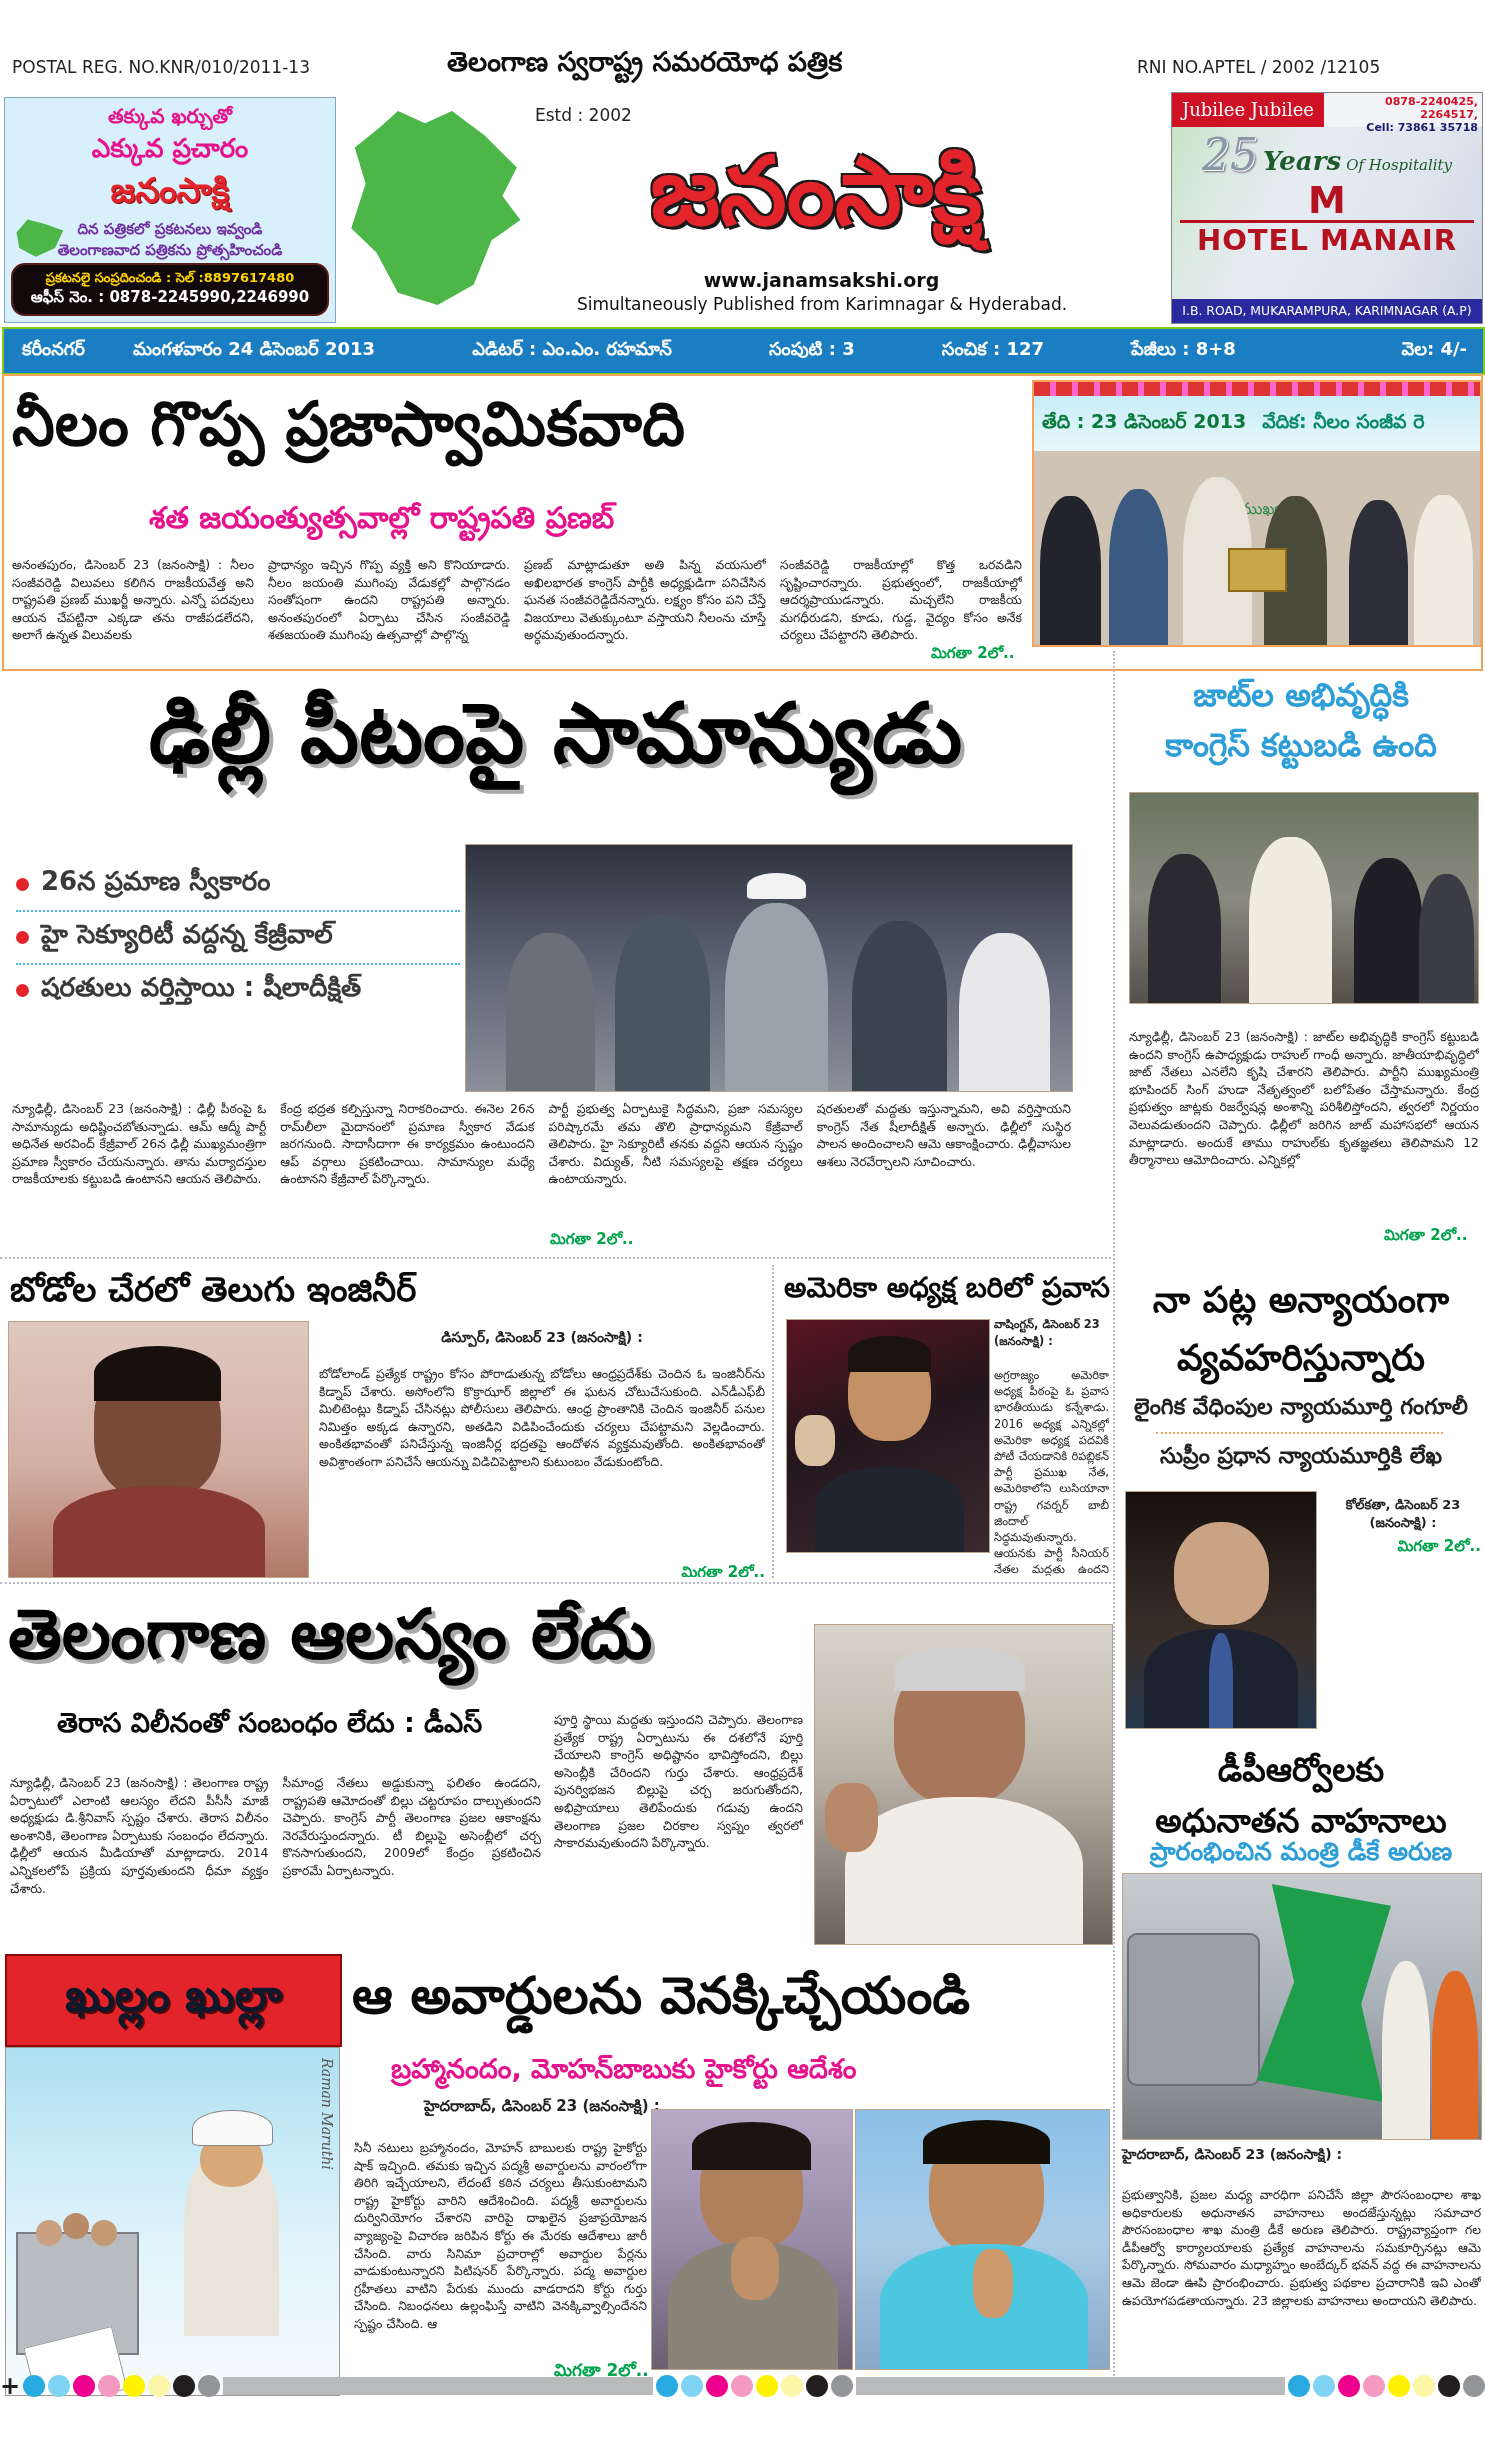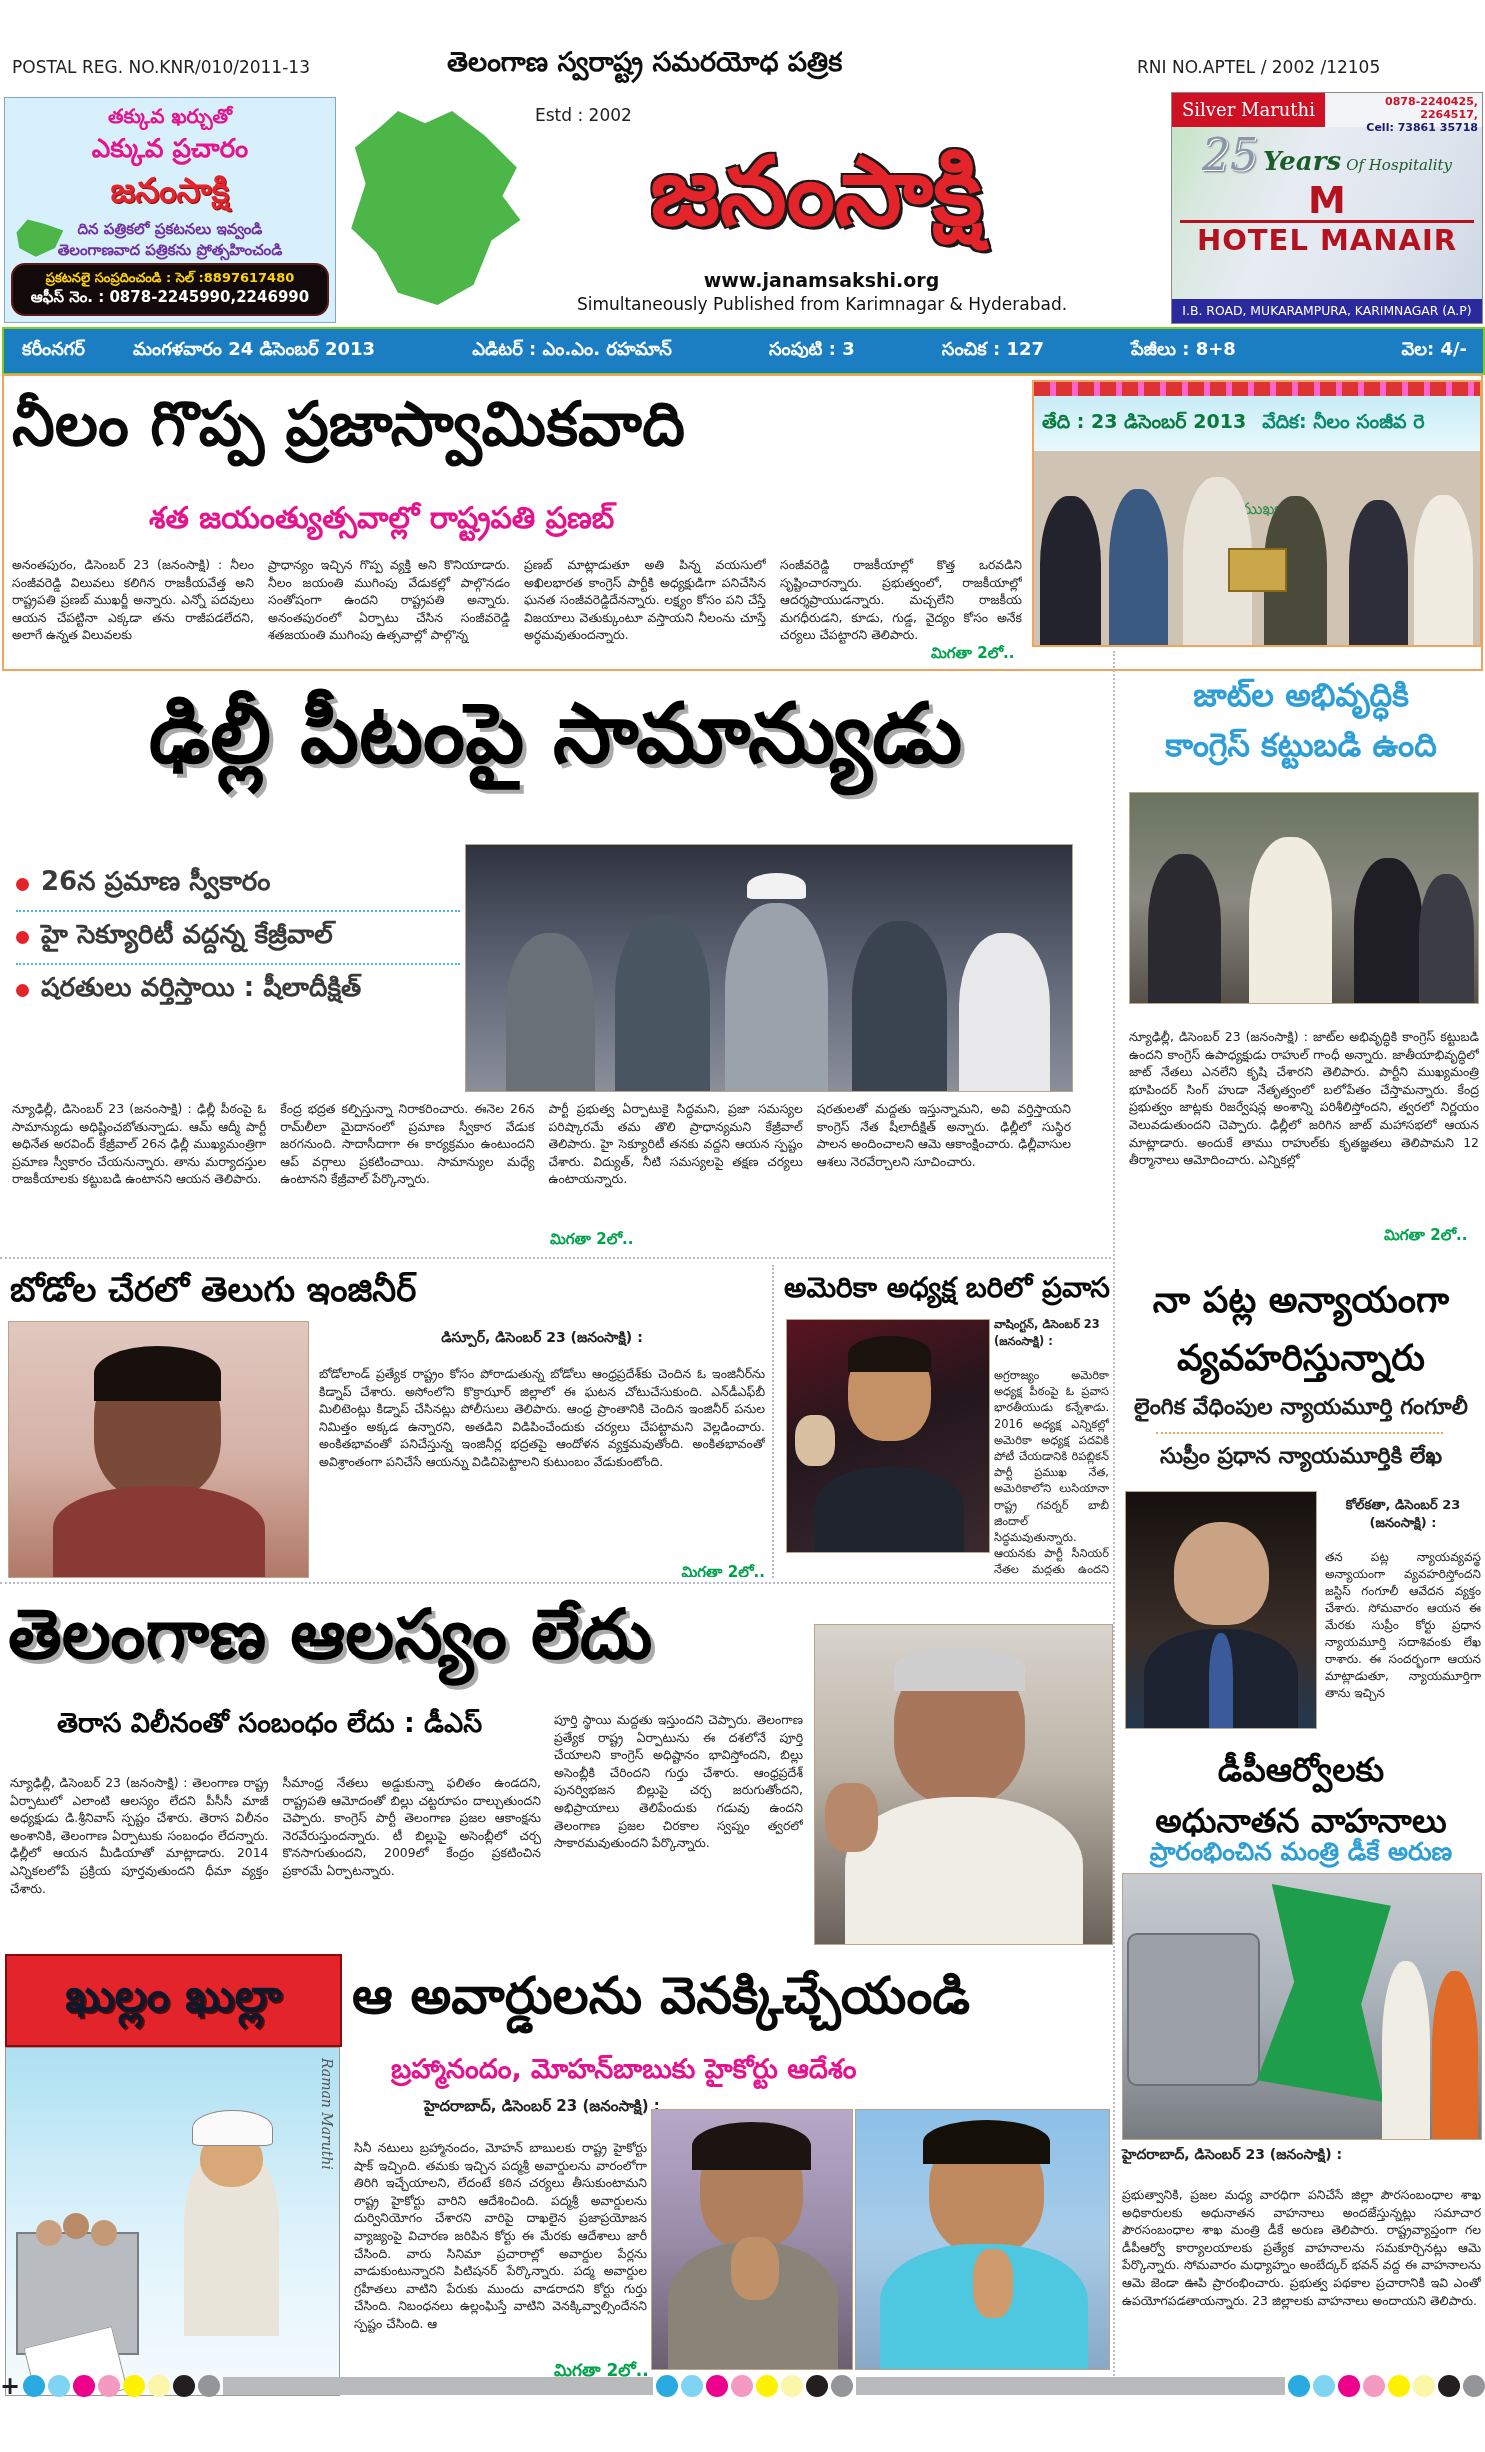--- a/index.html
+++ b/index.html
@@ -46,21 +46,21 @@
 
   <div class="abs" style="left:344px;top:107px;width:180px;height:202px;background:#4cb748;clip-path:polygon(30% 2%,45% 8%,60% 2%,78% 14%,96% 30%,88% 44%,98% 56%,82% 66%,72% 88%,52% 98%,30% 92%,18% 72%,4% 60%,12% 38%,6% 20%,20% 10%);"></div>
   <div class="abs" style="left:535px;top:105px;font-size:17px;color:#222;">Estd : 2002</div>
 
   <div class="abs nowrap" style="left:485px;top:117px;width:663px;height:149px;font-size:95px;font-weight:bold;color:#e3242b;text-align:center;line-height:149px;text-shadow:3px 3px 0 #1a1a1a,-2px -2px 0 #1a1a1a,2px -2px 0 #1a1a1a,-2px 2px 0 #1a1a1a;overflow:hidden;">జనంసాక్షి</div>
   <div class="abs" style="left:594px;top:269px;width:455px;text-align:center;font-size:19px;font-weight:bold;color:#101010;">www.janamsakshi.org</div>
   <div class="abs" style="left:535px;top:294px;width:574px;text-align:center;font-size:17px;color:#101010;">Simultaneously Published from  Karimnagar &amp; Hyderabad.</div>
 
   <div class="abs" style="left:1171px;top:92px;width:310px;height:230px;border:1px solid #888;overflow:hidden;background:linear-gradient(115deg,#bfe3bd 0%,#d8e8de 18%,#e7ecf3 40%,#dfe5ee 70%,#cdd6e4 100%);">
     <div style="display:flex;height:34px;">
-      <div style="background:#cf1126;color:#fff;font-family:'DejaVu Serif',serif;font-size:18px;line-height:34px;padding:0 10px;white-space:nowrap;">Silver Maruthi</div>
+      <div style="background:#cf1126;color:#fff;font-family:'DejaVu Serif',serif;font-size:18px;line-height:34px;padding:0 10px;white-space:nowrap;">Jubilee Jubilee</div>
       <div style="flex:1;background:#f2f4f8;text-align:right;padding:2px 4px 0 0;">
         <div style="font-size:11px;font-weight:bold;color:#cf1126;">0878-2240425, 2264517,</div>
         <div style="font-size:11px;font-weight:bold;color:#1a1a6e;">Cell: 73861 35718</div>
       </div>
     </div>
     <div style="text-align:center;margin-top:2px;">
       <span style="font-family:'DejaVu Serif',serif;font-style:italic;font-size:44px;color:#8a97a8;text-shadow:1px 1px 0 #fff,2px 2px 2px #667;">25</span>
       <span style="font-family:'DejaVu Serif',serif;font-style:italic;font-size:26px;color:#1c5c2a;font-weight:bold;">Years</span>
       <span style="font-family:'DejaVu Serif',serif;font-style:italic;font-size:15px;color:#1c5c2a;">Of Hospitality</span>
     </div>
@@ -188,21 +188,20 @@
   <div class="abs nowrap" style="left:1121px;top:1394px;width:360px;text-align:center;font-size:22px;font-weight:bold;color:#222;overflow:hidden;">లైంగిక వేధింపుల న్యాయమూర్తి గంగూలీ</div>
   <div class="abs" style="left:1156px;top:1432px;width:287px;border-top:2px dotted #f2a45c;"></div>
   <div class="abs nowrap" style="left:1121px;top:1443px;width:360px;text-align:center;font-size:22px;font-weight:bold;color:#222;overflow:hidden;">సుప్రీం ప్రధాన న్యాయమూర్తికి లేఖ</div>
   <div class="photo" style="left:1125px;top:1491px;width:190px;height:236px;background:linear-gradient(180deg,#15100e 0%,#3a2e28 60%,#24384e 100%);">
     <div style="position:absolute;left:48px;top:30px;width:95px;height:103px;background:#caa284;border-radius:48% 48% 42% 42%;"></div>
     <div class="pfig" style="left:18px;width:154px;height:99px;background:#1c2230;"></div>
     <div class="pfig" style="left:83px;width:24px;height:95px;background:#3a5a9a;"></div>
   </div>
   <div class="abs" style="left:1325px;top:1497px;width:156px;height:230px;overflow:hidden;">
     <div class="dateline" style="text-align:center;font-size:13px;margin-bottom:4px;">కోల్‌కతా, డిసెంబర్ 23 (జనంసాక్షి) :</div>
-    <div class="jtext" style="font-size:12px;height:182px;">తన పట్ల న్యాయవ్యవస్థ అన్యాయంగా వ్యవహరిస్తోందని జస్టిస్ గంగూలీ ఆవేదన వ్యక్తం చేశారు. సోమవారం ఆయన ఈ మేరకు సుప్రీం కోర్టు ప్రధాన న్యాయమూర్తి సదాశివంకు లేఖ రాశారు. ఈ సందర్భంగా ఆయన మాట్లాడుతూ, న్యాయమూర్తిగా తాను ఇచ్చిన</div>
     <div class="morelabel" style="text-align:right;">మిగతా 2లో..</div>
   </div>
 
   <div class="abs graydot-h" style="left:0;top:1582px;width:1111px;"></div>
   <div class="abs nowrap shadowhead" style="left:8px;top:1594px;width:1030px;font-size:69px;font-weight:bold;color:#000;overflow:hidden;">తెలంగాణ ఆలస్యం లేదు</div>
   <div class="abs nowrap" style="left:57px;top:1707px;width:495px;font-size:27px;font-weight:bold;color:#0a0a0a;overflow:hidden;">తెరాస విలీనంతో సంబంధం లేదు : డీఎస్</div>
   <div class="abs jtext" style="left:554px;top:1695px;width:249px;height:248px;">పూర్తి స్థాయి మద్దతు ఇస్తుందని చెప్పారు. తెలంగాణ ప్రత్యేక రాష్ట్ర ఏర్పాటును ఈ దశలోనే పూర్తి చేయాలని కాంగ్రెస్ అధిష్టానం భావిస్తోందని, బిల్లు అసెంబ్లీకి చేరిందని గుర్తు చేశారు. ఆంధ్రప్రదేశ్ పునర్విభజన బిల్లుపై చర్చ జరుగుతోందని, అభిప్రాయాలు తెలిపేందుకు గడువు ఉందని తెలంగాణ ప్రజల చిరకాల స్వప్నం త్వరలో సాకారమవుతుందని పేర్కొన్నారు.</div>
   <div class="abs cols" style="left:10px;top:1758px;width:531px;height:184px;">
     <div class="jtext">న్యూఢిల్లీ, డిసెంబర్ 23 (జనంసాక్షి) :  తెలంగాణ రాష్ట్ర ఏర్పాటులో ఎలాంటి ఆలస్యం లేదని పీసీసీ మాజీ అధ్యక్షుడు డి.శ్రీనివాస్ స్పష్టం చేశారు. తెరాస విలీనం అంశానికి, తెలంగాణ ఏర్పాటుకు సంబంధం లేదన్నారు. ఢిల్లీలో ఆయన మీడియాతో మాట్లాడారు. 2014 ఎన్నికలలోపే ప్రక్రియ పూర్తవుతుందని ధీమా వ్యక్తం చేశారు.</div>
     <div class="jtext">సీమాంధ్ర నేతలు అడ్డుకున్నా ఫలితం ఉండదని, రాష్ట్రపతి ఆమోదంతో బిల్లు చట్టరూపం దాల్చుతుందని చెప్పారు. కాంగ్రెస్ పార్టీ తెలంగాణ ప్రజల ఆకాంక్షను నెరవేరుస్తుందన్నారు. టీ బిల్లుపై అసెంబ్లీలో చర్చ కొనసాగుతుందని, 2009లో కేంద్రం ప్రకటించిన ప్రకారమే ఏర్పాటన్నారు.</div>

